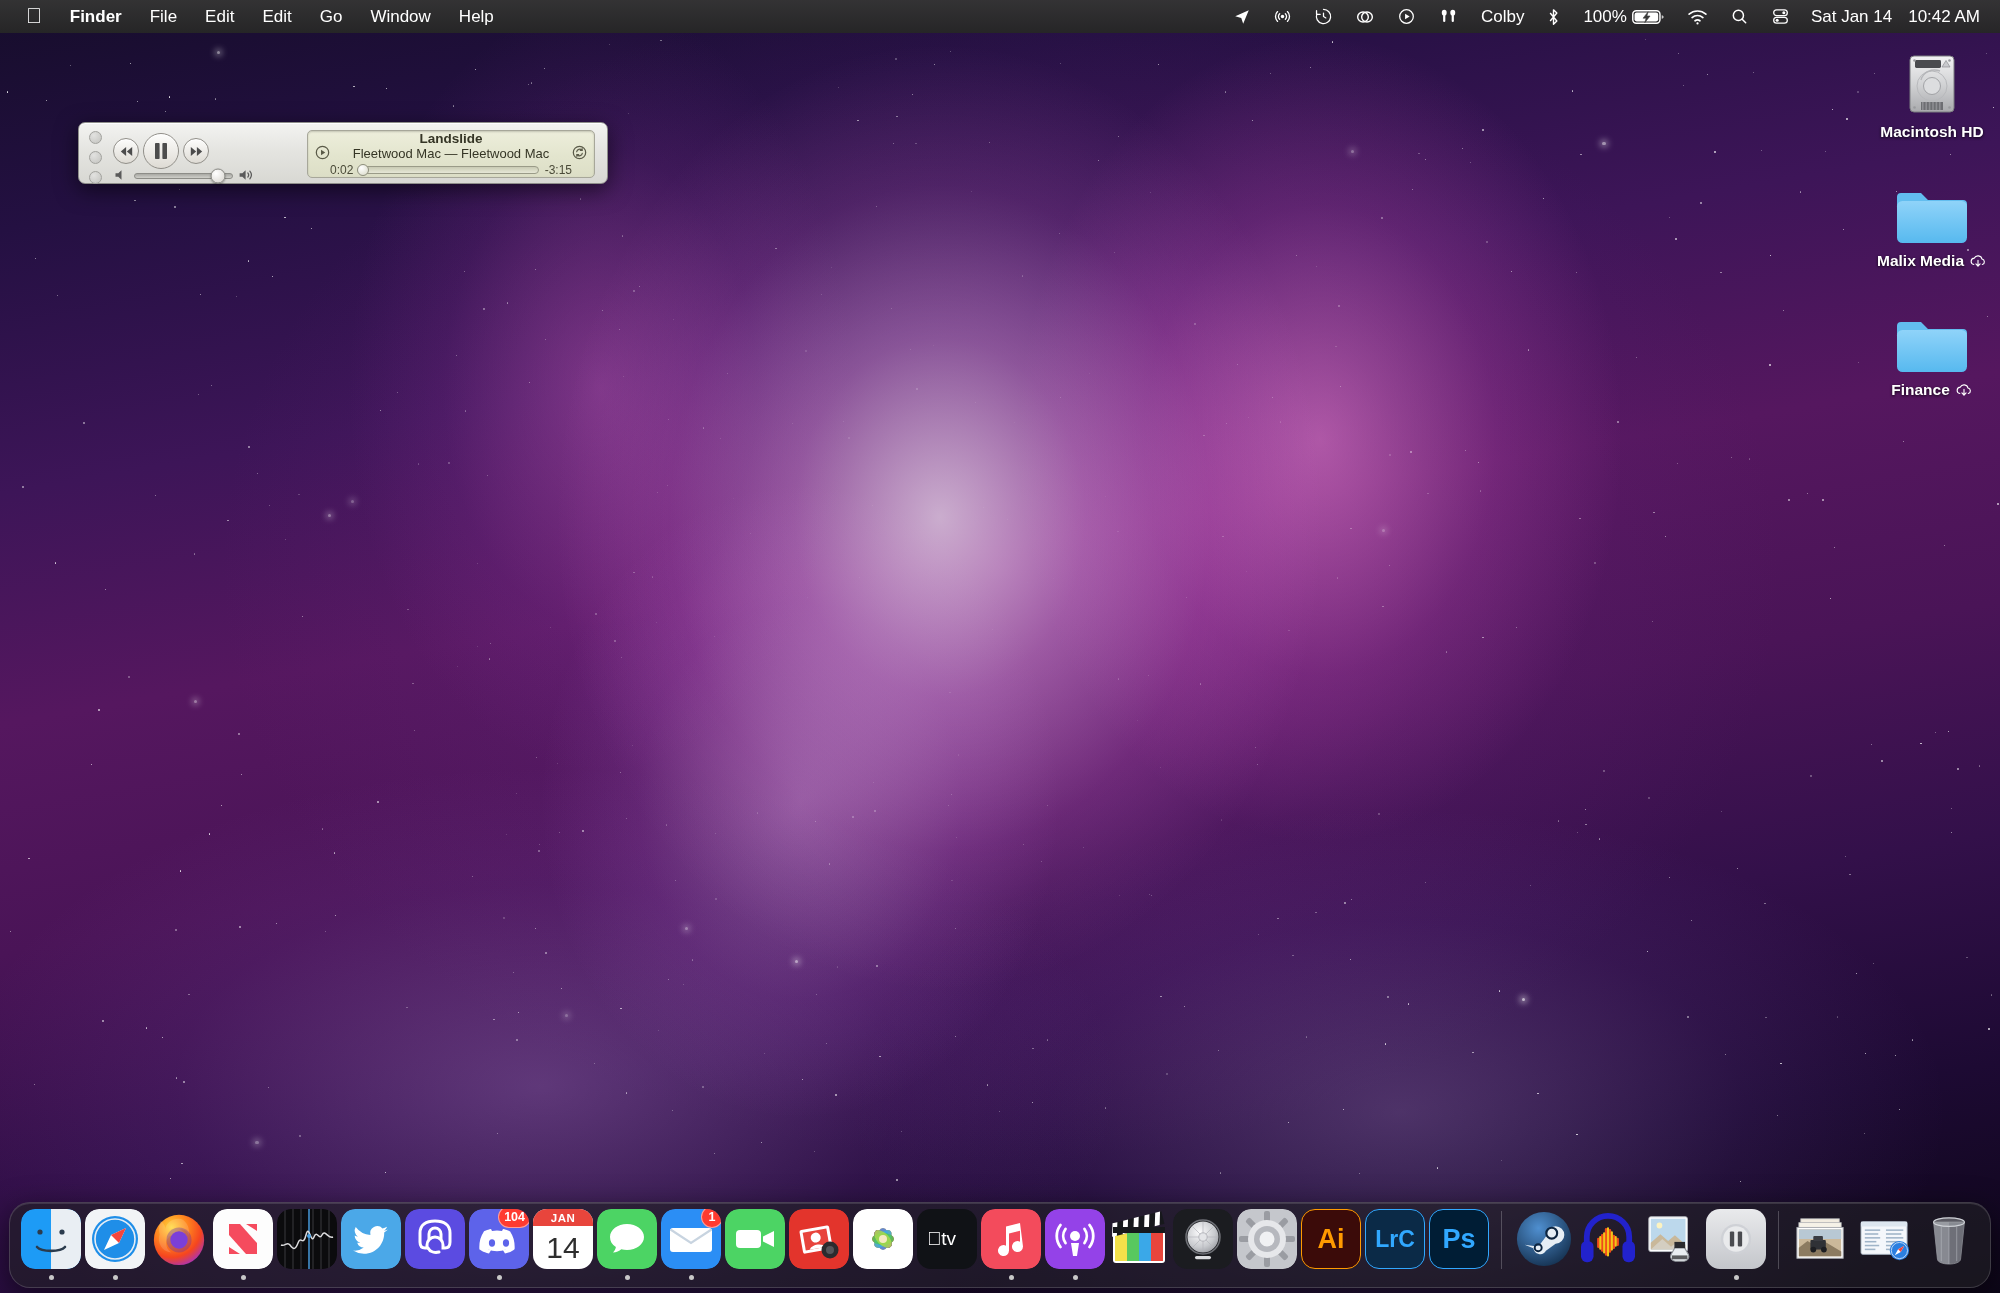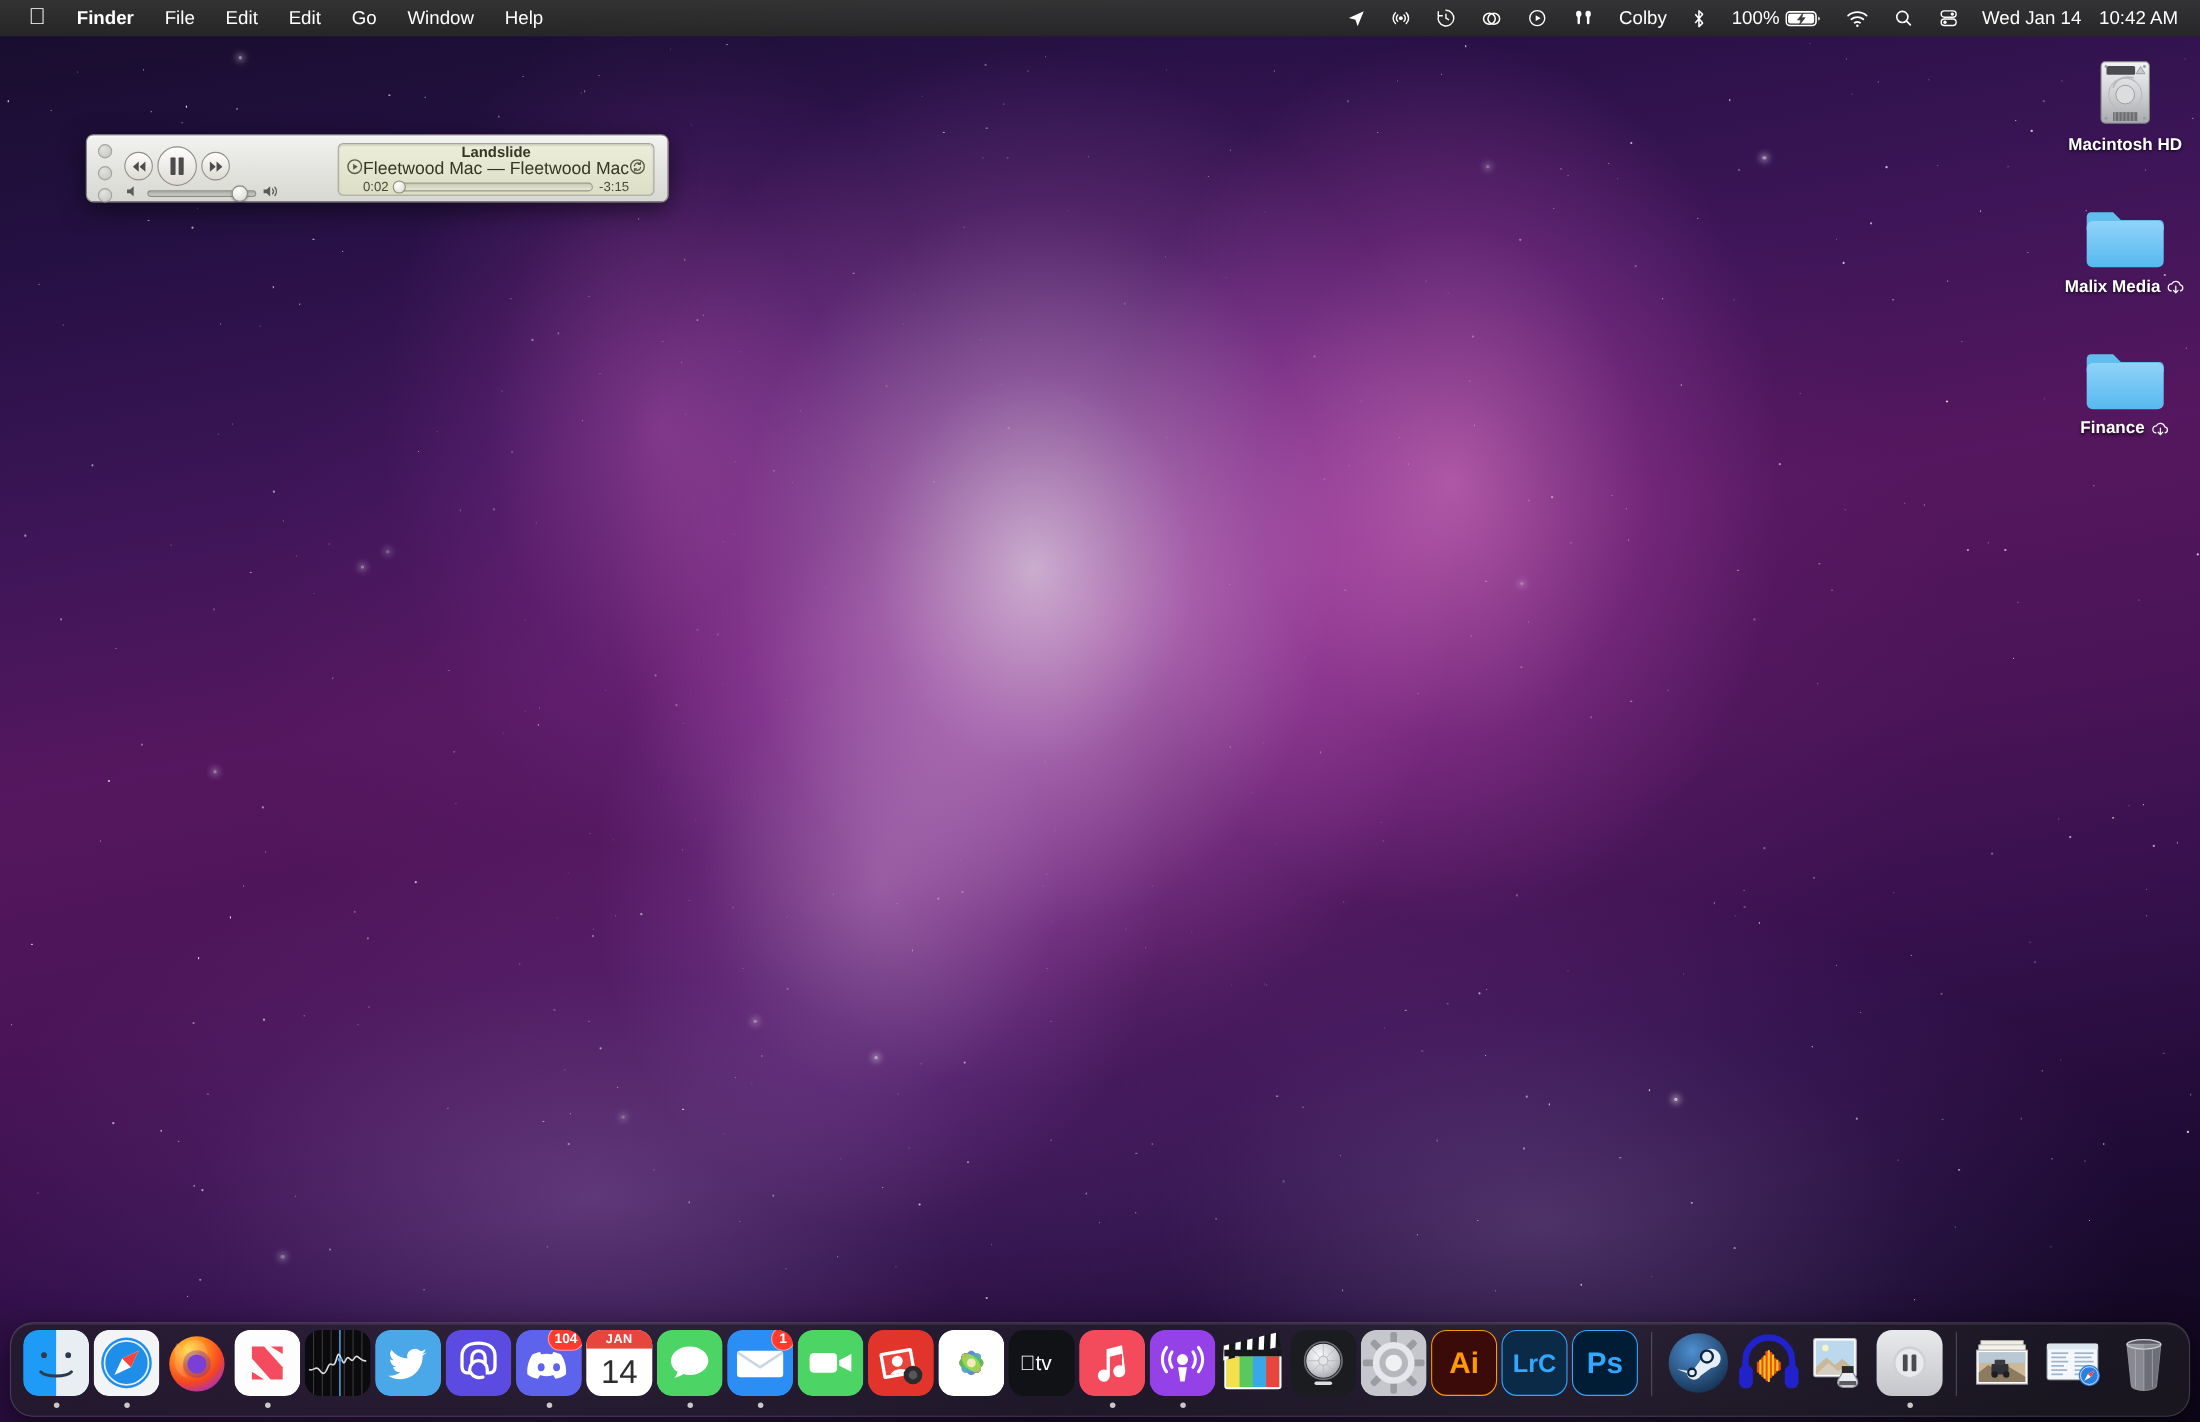--- a/index.html
+++ b/index.html
@@ -88,21 +88,21 @@
   }
   .lcd {
     position:absolute; left:228px; top:7px; width:288px; height:48px;
     border-radius:5px; border:1px solid #a7a79a;
     background:linear-gradient(180deg,#edeedb 0%,#e3e5ce 55%,#dcdec6 100%);
     box-shadow:inset 0 1px 2px rgba(0,0,0,0.18);
     display:flex; align-items:center; padding:0 7px;
   }
   .lcd-mid { flex:1; text-align:center; color:#353525; }
   .lcd .title { font-size:13.5px; font-weight:bold; line-height:15px; }
-  .lcd .artist { font-size:16px; line-height:16px; }
+  .lcd .artist { font-size:13px; line-height:16px; }
   .scrub { display:flex; align-items:center; gap:6px; font-size:12px; color:#4a4a38; margin-top:1px; }
   .strack {
     flex:1; height:8px; border-radius:4px; position:relative;
     background:linear-gradient(180deg,#c9cbb4,#e6e7d6);
     border:1px solid #9a9b88;
   }
   .sknob {
     position:absolute; left:1.5%; top:50%; transform:translate(-50%,-50%);
     width:12px; height:12px; border-radius:50%;
     background:radial-gradient(circle at 35% 30%,#ffffff,#d8d9c6);
@@ -654,21 +654,21 @@
         </svg>
       </div>
       <div class="sb">
         <svg width="19" height="19" viewBox="0 0 24 24" fill="none" stroke="#fff" stroke-width="1.6">
           <rect x="3.4" y="3.6" width="17.2" height="7.4" rx="3.7"></rect>
           <circle cx="16.2" cy="7.3" r="1.9" fill="#fff" stroke="none"></circle>
           <rect x="3.4" y="13" width="17.2" height="7.4" rx="3.7"></rect>
           <circle cx="7.8" cy="16.7" r="1.9" fill="#fff" stroke="none"></circle>
         </svg>
       </div>
-      <div class="clock">Wed Jan 14</div>
+      <div class="clock">Sat Jan 14</div>
       <div class="clock">10:42 AM</div>
     </div>
   </div>
 
   <div class="dicons">
 
     <div class="dicon">
       <div class="glyph">
         <svg width="72" height="68" viewBox="0 0 72 68">
           <defs>

